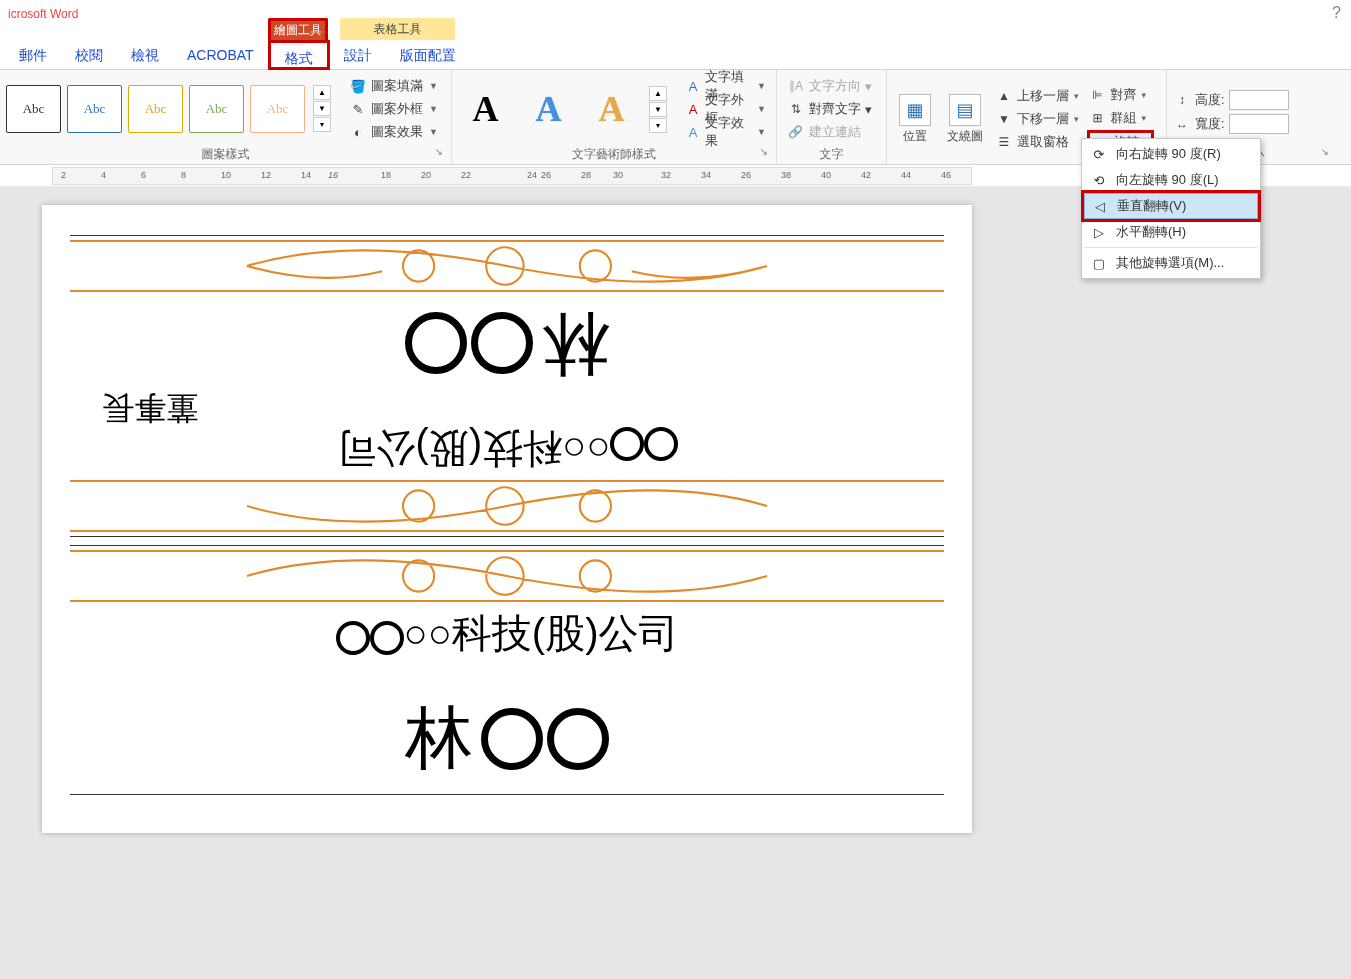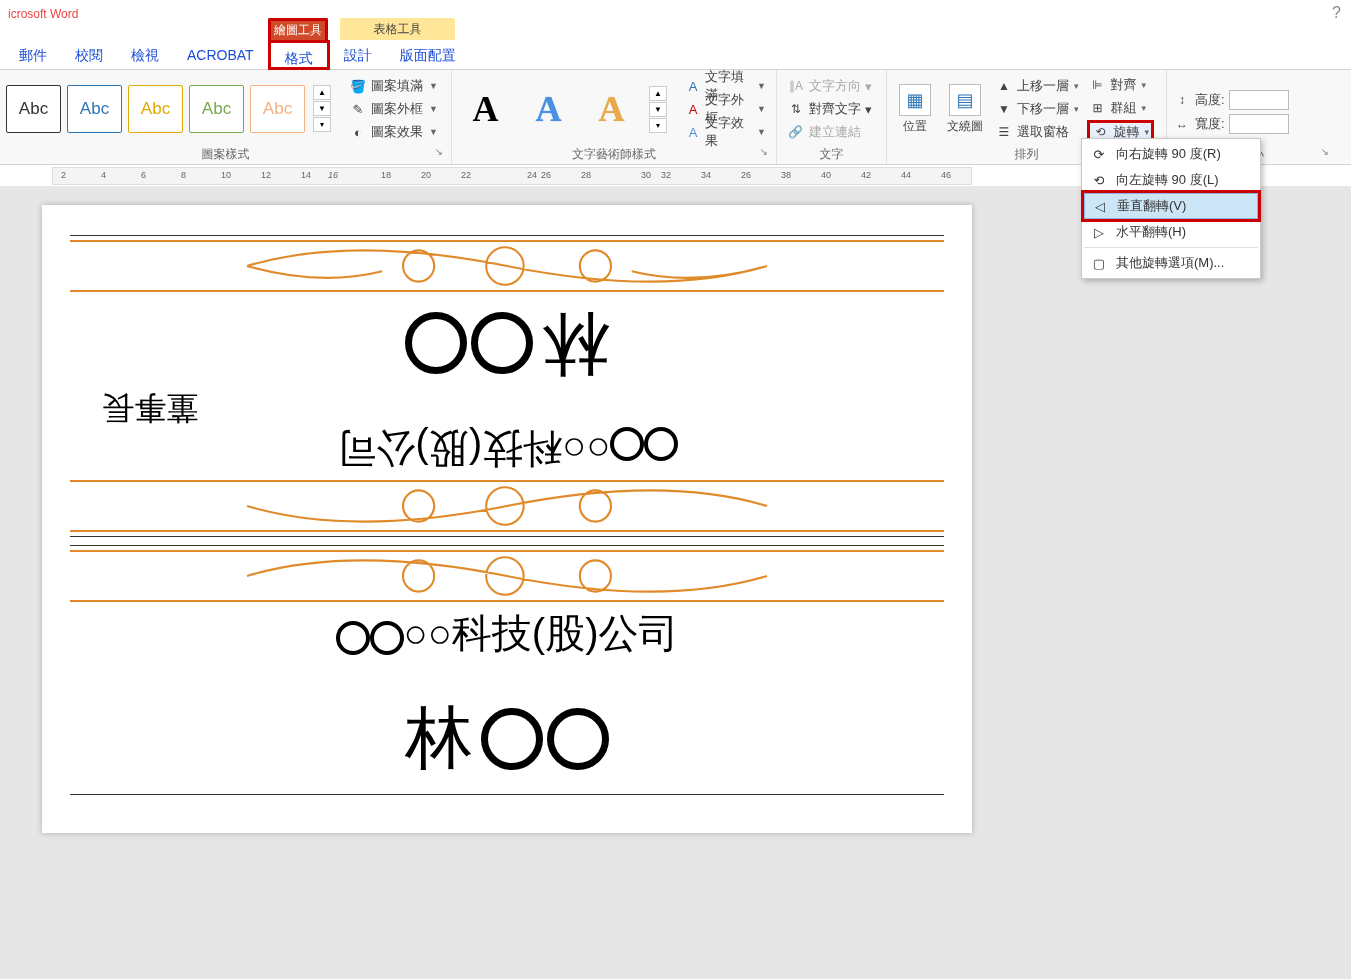--- a/index.html
+++ b/index.html
@@ -23,21 +23,21 @@
 
 
 .ribbon { height:95px; background:#f8f8f8; border-bottom:1px solid #d4d4d4; display:flex; }
 .group { border-right:1px solid #e0e0e0; display:flex; flex-direction:column; justify-content:space-between; padding:4px 6px 0 6px; }
 .group-label { text-align:center; font-size:12px; color:#666; height:20px; line-height:20px; position:relative;}
 .group-content { flex:1; display:flex; align-items:center; gap:4px; }
 .dlauncher { position:absolute; right:2px; bottom:2px; font-size:10px; color:#888; cursor:pointer;}
 
 
 .style-gallery { display:flex; gap:6px; }
-.style-thumb { width:55px; height:48px; border:1px solid #ccc; display:flex; align-items:center; justify-content:center; font-size:17px; background:#fff; border-radius:2px; cursor:pointer;}
+.style-thumb { width:55px; height:48px; border:1px solid #ccc; display:flex; align-items:center; justify-content:center; font-size:13px; background:#fff; border-radius:2px; cursor:pointer;font-family:Liberation Serif, serif;}
 .st1 { border-color:#333; color:#333;}
 .st2 { border-color:#2e75b6; color:#2e75b6;}
 .st3 { border-color:#e0a800; color:#e0a800;}
 .st4 { border-color:#7aa84f; color:#7aa84f;}
 .st5 { border-color:#f4b183; color:#f4b183;}
 .gallery-nav { width:18px; display:flex; flex-direction:column; gap:1px; margin-left:2px;}
 .gnav-btn { height:15px; border:1px solid #ccc; background:#fff; font-size:8px; display:flex; align-items:center; justify-content:center; cursor:pointer;}
 
 
 .shape-ops { display:flex; flex-direction:column; gap:1px; margin-left:10px; }
@@ -261,21 +261,20 @@
           <span>群組</span>
             <span class="chev">▾</span>
         </div>
         <div class="arrange-row rotate-btn">
           <span class="tiny-icon">⟲</span>
           <span>旋轉</span>
             <span class="chev">▾</span>
         </div>
       </div>
     </div>
-    <div class="group-label">排列</div>
   </div>
 
   <div class="group" style="width:170px;border-right:none">
     <div class="group-content">
       <div class="size-ops">
         <div class="size-row">
           <span class="tiny-icon">↕</span>
           <span>高度:</span>
           <input class="size-input" style="">
         </div>
@@ -326,21 +325,21 @@
       <span style="left: 168px;">10</span>
       <span style="left: 208px;">12</span>
       <span style="left: 248px;">14</span>
       <span style="left: 275px; font-style: italic;">16</span>
       <span style="left: 328px;">18</span>
       <span style="left: 368px;">20</span>
       <span style="left: 408px;">22</span>
       <span style="left: 474px;">24</span>
       <span style="left: 488px;">26</span>
       <span style="left: 528px;">28</span>
-      <span style="left: 588px;">30</span>
+      <span style="left: 560px;">30</span>
       <span style="left: 608px;">32</span>
       <span style="left: 648px;">34</span>
       <span style="left: 688px;">26</span>
       <span style="left: 728px;">38</span>
       <span style="left: 768px;">40</span>
       <span style="left: 808px;">42</span>
       <span style="left: 848px;">44</span>
       <span style="left: 888px;">46</span>
     </div>
 </div>

